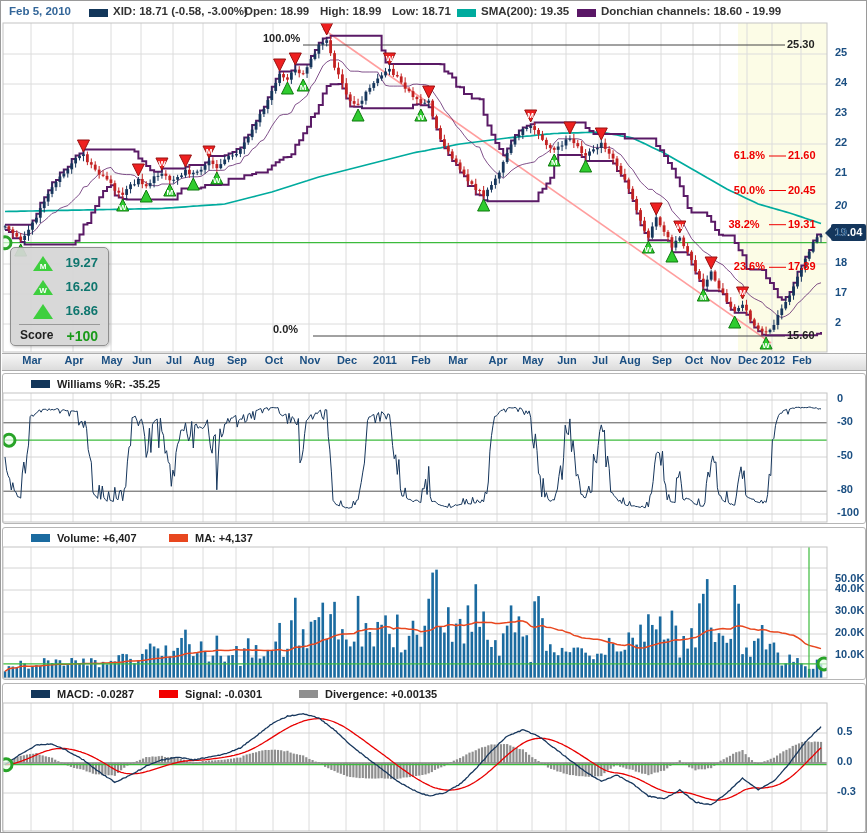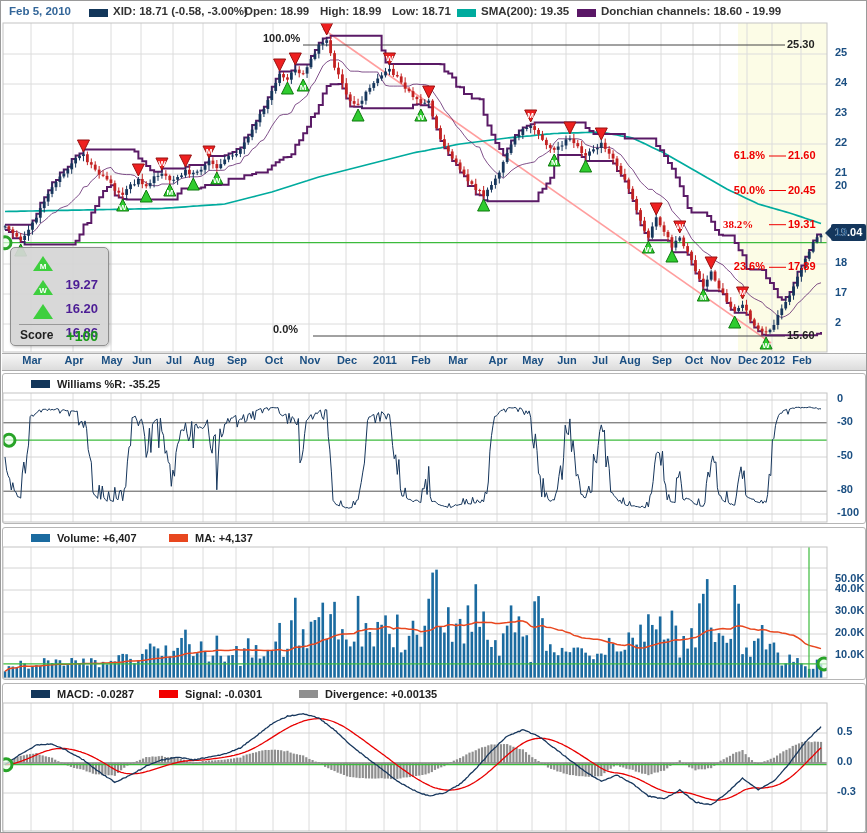--- a/index.html
+++ b/index.html
@@ -21,21 +21,21 @@
          font-size:11px;font-weight:bold;text-align:center;line-height:17px;border-radius:2px;}
   .badge::before{content:"";position:absolute;left:-6px;top:2.5px;width:0;height:0;
          border-top:6px solid transparent;border-bottom:6px solid transparent;border-right:6px solid #14365c;}
   .plegend{position:absolute;left:9px;top:246px;width:99px;height:99px;background:rgba(213,213,213,0.93);
            border:1px solid #8f8f8f;border-radius:5px;box-shadow:1px 1px 3px rgba(0,0,0,0.25);box-sizing:border-box;}
   .plrow{position:absolute;left:0;width:100%;height:24px;}
   .ptri{position:absolute;left:22px;top:4px;width:20px;height:15px;background:#3ecf3e;
         clip-path:polygon(50% 0,100% 100%,0 100%);}
   .ptri i{position:absolute;left:0;bottom:0;width:100%;text-align:center;font-style:normal;
           font-size:8px;font-weight:bold;color:#fff;}
-  .plval{position:absolute;right:10px;top:3px;font-size:13px;font-weight:bold;color:#4c1d95;margin-top:22px;}
+  .plval{position:absolute;right:10px;top:3px;font-size:13px;font-weight:bold;color:#0f766e;}
   .pldiv{position:absolute;left:8px;right:8px;top:76px;border-top:1px solid #999;}
   .plscore{position:absolute;left:0;top:80px;width:100%;}
   .plscore .sl{position:absolute;left:9px;font-size:12px;font-weight:bold;color:#222;}
   .plscore .sv{position:absolute;right:10px;font-size:14px;font-weight:bold;color:#1a9a1a;}
   .pleg-row{position:absolute;font-size:11px;font-weight:bold;color:#222;white-space:nowrap;}
 </style>
 </head>
 <body>
 
 <div id="stage">
@@ -1235,32 +1235,32 @@
     <span class="pleg-row" style="left:56px;top:687px;">MACD: -0.0287</span>
     <span class="sw" style="left: 158px; top: 689px; background: rgb(242, 0, 0);"></span>
     <span class="pleg-row" style="left:184px;top:687px;">Signal: -0.0301</span>
     <span class="sw" style="left: 298px; top: 689px; background: rgb(143, 143, 143);"></span>
     <span class="pleg-row" style="left:324px;top:687px;">Divergence: +0.00135</span>
   <span class="lb" style="left: 834px; top: 45px;">25</span>
       <span class="lb" style="left: 834px; top: 75px;">24</span>
       <span class="lb" style="left: 834px; top: 105px;">23</span>
       <span class="lb" style="left: 834px; top: 135px;">22</span>
       <span class="lb" style="left: 834px; top: 165px;">21</span>
-      <span class="lb" style="left: 834px; top: 178px;">20</span>
+      <span class="lb" style="left: 834px; top: 198px; font-style: italic;">20</span>
       <span class="lb" style="left: 834px; top: 225px;">19</span>
       <span class="lb" style="left: 834px; top: 255px;">18</span>
       <span class="lb" style="left: 834px; top: 285px;">17</span>
       <span class="lb" style="left: 834px; top: 315px;">2</span>
       <span class="fibpct" style="left: 262px; top: 31px; color: rgb(34, 34, 34);">100.0%</span>
       <span class="fibval" style="left: 786px; top: 37px; color: rgb(34, 34, 34);">25.30</span>
       <span class="fibpct" style="left: 722px; top: 148px; color: rgb(238, 0, 0); width: 42px; text-align: right;">61.8%</span>
       <span class="fibval" style="left: 787px; top: 148px; color: rgb(238, 0, 0);">21.60</span>
       <span class="fibpct" style="left: 722px; top: 182.5px; color: rgb(238, 0, 0); width: 42px; text-align: right;">50.0%</span>
       <span class="fibval" style="left: 787px; top: 182.5px; color: rgb(238, 0, 0);">20.45</span>
-      <span class="fibpct" style="left: 722px; top: 216.7px; color: rgb(238, 0, 0); width: 42px; text-align: left; font-family: Liberation Serif, serif;">38.2%</span>
+      <span class="fibpct" style="left: 722px; top: 216.7px; color: rgb(238, 0, 0); width: 42px; text-align: center;">38.2%</span>
       <span class="fibval" style="left: 787px; top: 216.7px; color: rgb(238, 0, 0);">19.31</span>
       <span class="fibpct" style="left: 722px; top: 259.3px; color: rgb(238, 0, 0); width: 42px; text-align: right;">23.6%</span>
       <span class="fibval" style="left: 787px; top: 259.3px; color: rgb(238, 0, 0);">17.89</span>
       <span class="fibpct" style="left: 272px; top: 322px; color: rgb(34, 34, 34);">0.0%</span>
       <span class="fibval" style="left: 786px; top: 328px; color: rgb(34, 34, 34);">15.60</span>
       <span class="lb" style="left: 836px; top: 391px;">0</span>
       <span class="lb" style="left: 836px; top: 413.8px;">-30</span>
       <span class="lb" style="left: 836px; top: 448px;">-50</span>
       <span class="lb" style="left: 836px; top: 482.2px;">-80</span>
       <span class="lb" style="left: 836px; top: 505px;">-100</span>

